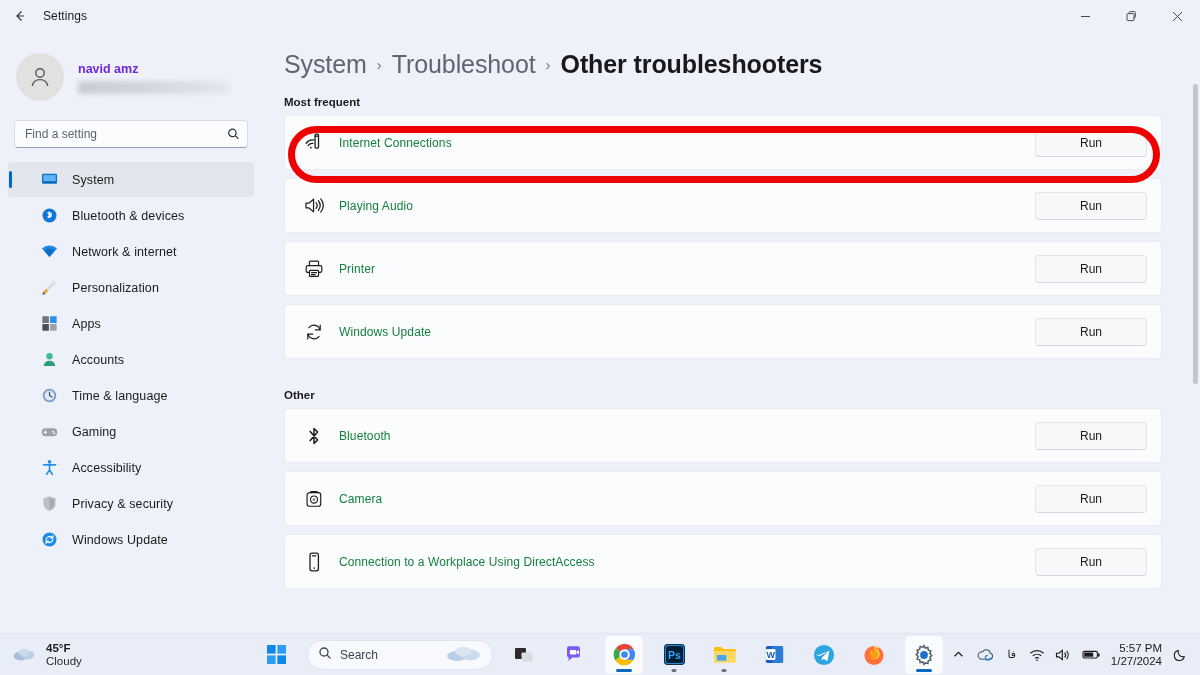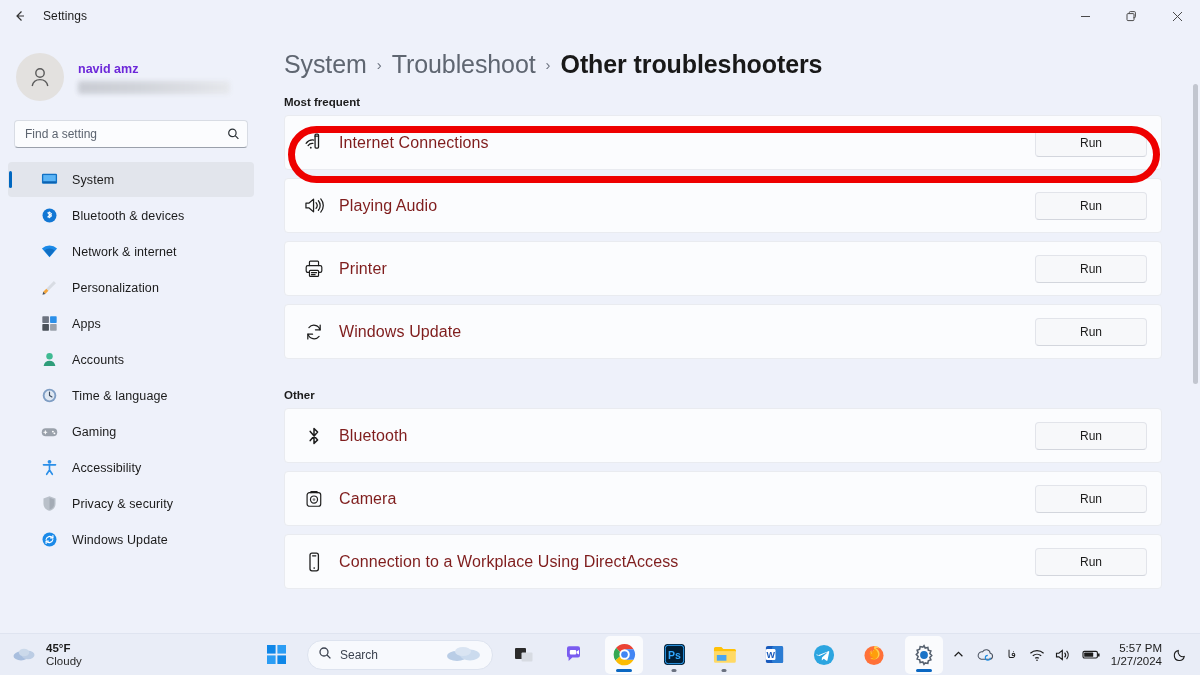--- a/index.html
+++ b/index.html
@@ -154,21 +154,21 @@
     margin-bottom: 8px;
     padding: 0 14px 0 18px;
   }
   .card-icon {
     width: 22px; flex: none;
     display: flex; align-items: center; justify-content: center;
     color: #1d1d1d;
     margin-right: 14px;
   }
   .card-label {
-    font-size: 16px; color: #7f1d1d;
+    font-size: 12px; color: #15803d;
     flex: 1; letter-spacing: .1px;
   }
   .run-btn {
     width: 112px; height: 28px;
     border-radius: 4px;
     background: #f7f8fa;
     border: 1px solid #e2e4ea;
     border-bottom-color: #d3d6dd;
     font-family: "Liberation Sans", sans-serif;
     font-size: 12px; color: #1b1b1b;

